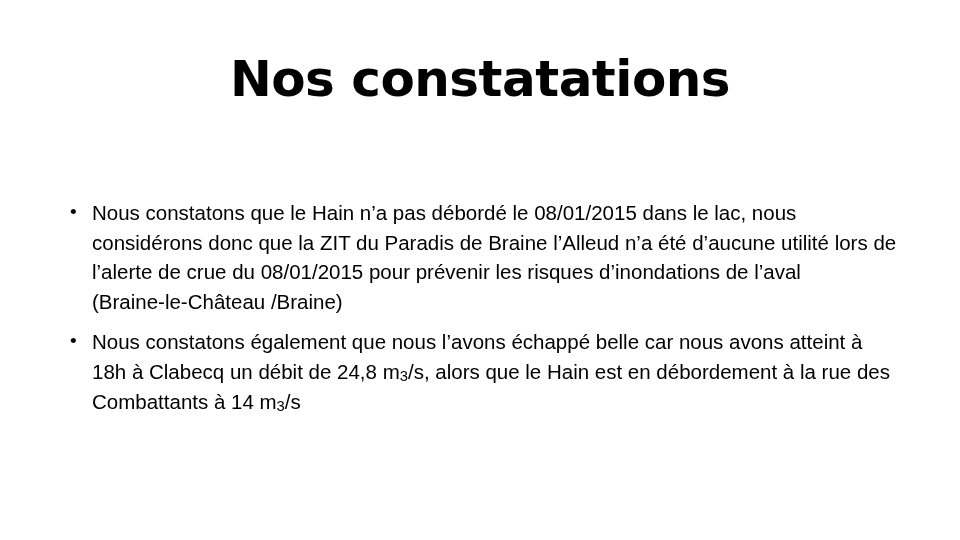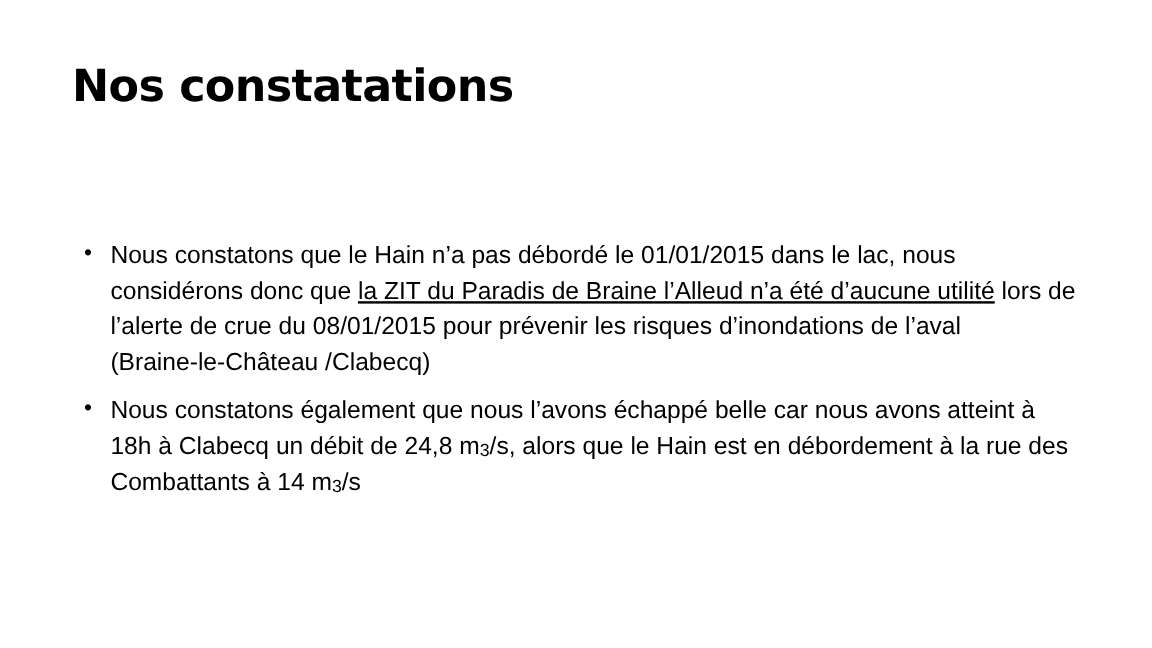--- a/index.html
+++ b/index.html
@@ -18,22 +18,22 @@
     position: relative;
     width: 960px;
     height: 540px;
     box-sizing: border-box;
   }
   .slide-title {
     position: absolute;
     top: 52px;
     left: 60px;
     width: 840px;
-    text-align: left;
-    font-size: 37px;
+    text-align: center;
+    font-size: 50px;
     font-weight: bold;
     letter-spacing: -0.5px;
     line-height: 1.1;
     font-family: "DejaVu Sans", sans-serif;
   }
   .body-block {
     position: absolute;
     top: 198px;
     left: 64px;
     width: 836px;
@@ -52,39 +52,38 @@
   }
   ul.bullets > li::before {
     content: "\2022";
     position: absolute;
     left: 6px;
     top: 0;
     font-size: 19px;
     line-height: 1.45;
   }
   .underline {
-    text-decoration: underline;
     text-underline-offset: 2px;
   }
   .sub {
     font-size: 0.72em;
     vertical-align: -0.12em;
   }
 </style>
 </head>
 <body>
 
 <div class="slide">
 
   <div class="slide-title">Nos constatations</div>
 
   <div class="body-block">
     <ul class="bullets">
       <li>
-        <span><span>Nous constatons que le Hain n’a pas débordé le 01/01/2015 dans le lac, nous considérons donc que </span><span class="underline">la ZIT du Paradis de Braine l’Alleud n’a été d’aucune utilité</span><span> lors de l’alerte de crue du 08/01/2015 pour prévenir les risques d’inondations de l’aval</span><br><span>(Braine-le-Château /Clabecq)</span></span>
+        <span><span>Nous constatons que le Hain n’a pas débordé le 08/01/2015 dans le lac, nous considérons donc que </span><span class="underline">la ZIT du Paradis de Braine l’Alleud n’a été d’aucune utilité</span><span> lors de l’alerte de crue du 08/01/2015 pour prévenir les risques d’inondations de l’aval</span><br><span>(Braine-le-Château /Braine)</span></span>
       </li>
       <li>
         <span><span>Nous constatons également que nous l’avons échappé belle car nous avons atteint à 18h à Clabecq un débit de 24,8 m</span><span class="sub">3</span><span>/s, alors que le Hain est en débordement à la rue des Combattants à 14 m</span><span class="sub">3</span><span>/s</span></span>
       </li>
     </ul>
   </div>
 
 </div>
 
 </body></html>

